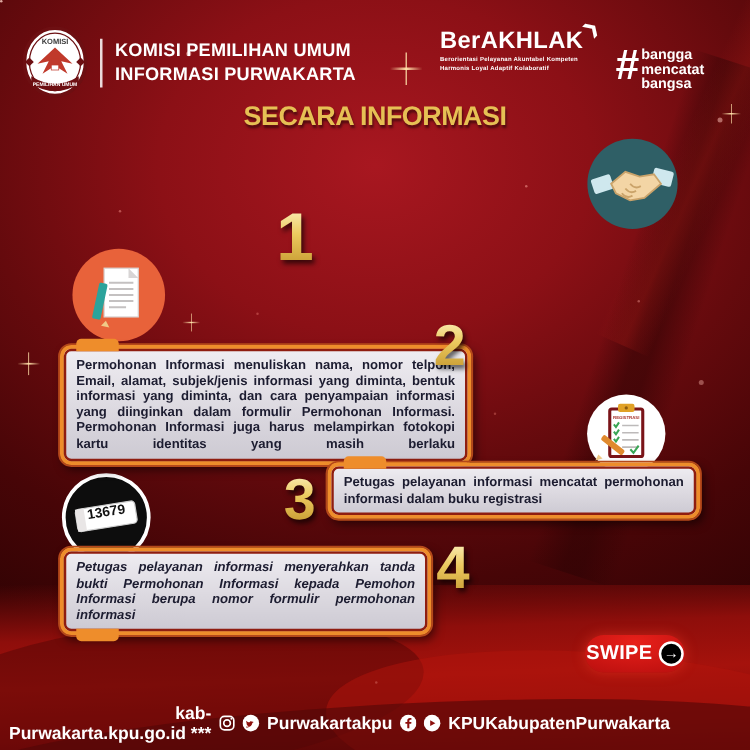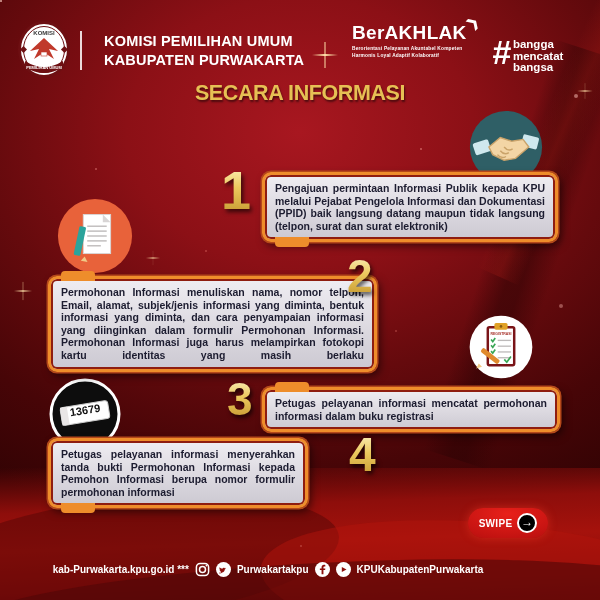--- a/index.html
+++ b/index.html
@@ -29,21 +29,21 @@
       510px 240px 0 0 rgba(255,170,160,.4), 575px 95px 0 1px rgba(255,200,190,.5);}
   .glint{position:absolute;width:26px;height:26px;}
   .glint:before,.glint:after{content:"";position:absolute;background:linear-gradient(90deg,transparent,#ffdFA8,transparent);}
   .glint:before{left:0;top:12px;width:26px;height:2px;}
   .glint:after{left:12px;top:0;width:2px;height:26px;}
   .g1{left:312px;top:42px;}  .g2{left:10px;top:278px;transform:scale(.7);}
   .g3{left:572px;top:78px;transform:scale(.6);} .g4{left:140px;top:245px;transform:scale(.55);}
   
   .logo{position:absolute;left:18px;top:21px;width:52px;height:57px;}
   .hdr-divider{position:absolute;left:80px;top:31px;width:2px;height:39px;background:rgba(255,255,255,.85);}
-  .org{position:absolute;left:92px;top:32px;color:#fff;font-weight:700;font-size:14.5px;line-height:1.28;letter-spacing:.2px;margin-left:12px;}
+  .org{position:absolute;left:92px;top:32px;color:#fff;font-weight:700;font-size:14.5px;line-height:1.28;letter-spacing:.2px;}
   .berakhlak{position:absolute;left:352px;top:22px;width:142px;text-align:left;color:#fff;}
   .ba-word{font-size:19px;font-weight:800;letter-spacing:.3px;position:relative;display:inline-block;}
   .ba-chevron{position:absolute;right:-12px;top:-7px;font-size:13px;font-weight:800;transform:rotate(-45deg);color:#fff;}
   .ba-tagline{font-size:4.8px;font-weight:700;line-height:1.5;letter-spacing:.2px;margin-top:1px;}
   .hashtag{position:absolute;left:492px;top:36px;color:#fff;display:flex;align-items:flex-start;}
   .hash-symbol{font-size:34px;font-weight:800;font-style:italic;line-height:.95;margin-right:2px;}
   .hash-words{font-size:11.5px;font-weight:700;line-height:1.02;padding-top:3px;}
   
   .title{position:absolute;left:0;top:82px;width:600px;text-align:center;color:#e6c054;
       font-weight:800;font-size:21.5px;line-height:1.1;letter-spacing:-.4px;
@@ -61,39 +61,39 @@
   .step-num{position:absolute;font-weight:800;z-index:6;
       background:linear-gradient(180deg,#fdf4c6 0%,#ecc95e 45%,#c2952c 100%);
       -webkit-background-clip:text;background-clip:text;color:transparent;
       filter:drop-shadow(2px 3px 2px rgba(0,0,0,.65));line-height:1;}
   .num1{left:221px;top:163px;font-size:54px;}
   .num2{left:347px;top:253px;font-size:46px;}
   .num3{left:227px;top:376px;font-size:46px;}
   .num4{left:349px;top:431px;font-size:48px;}
   .box1{left:262px;top:172px;width:296px;}
   .box2{left:48px;top:276px;width:329px;}
-  .box3{left:262px;top:387px;width:298px;}
-  .box4{left:48px;top:438px;width:260px;}
+  .box3{left:262px;top:370px;width:298px;}
+  .box4{left:48px;top:438px;width:297px;font-style:italic;}
   .step-icon{position:absolute;z-index:2;}
   .icon1{left:468px;top:109px;width:76px;height:76px;}
   .icon2{left:56px;top:197px;width:78px;height:78px;}
   .icon3{left:468px;top:314px;width:66px;height:66px;}
   .icon4{left:49px;top:378px;width:72px;height:72px;}
   .ticket-num{position:absolute;left:8px;top:26px;width:56px;text-align:center;color:#111;
       font-weight:800;font-size:11px;transform:rotate(-9deg);z-index:3;}
   
   .swipe{position:absolute;left:468px;top:508px;width:80px;height:30px;border-radius:16px;
       background:radial-gradient(120% 140% at 50% 20%,#e8201a 0%,#c41311 55%,#9c0d0c 100%);
       box-shadow:0 0 10px rgba(255,60,40,.45);display:flex;align-items:center;justify-content:center;gap:5px;z-index:6;}
-  .swipe-label{color:#fff;font-weight:800;font-size:10px;letter-spacing:.3px;}
+  .swipe-label{color:#fff;font-weight:800;font-size:16px;letter-spacing:.3px;}
   .swipe-arrow{width:20px;height:20px;border-radius:50%;background:#000;border:2px solid #fff;box-sizing:border-box;
       color:#fff;font-weight:800;font-size:12px;line-height:15px;text-align:center;}
   
   .footer{position:absolute;left:0;top:562px;width:536px;display:flex;align-items:center;justify-content:center;
-      gap:6px;color:#fff;font-size:10px;font-weight:600;z-index:6;}
+      gap:6px;color:#fff;font-size:14px;font-weight:600;z-index:6;text-align:right;}
   .soc{width:15px;height:15px;display:inline-block;}
 </style>
 </head>
 <body>
 
 <div class="canvas">
 
   <div class="ribbon r1"></div>
   <div class="ribbon r2"></div>
   <div class="bottom-waves">
@@ -115,21 +115,21 @@
     <rect x="23" y="26" width="6" height="5" fill="#c0392b"></rect>
     <rect x="23" y="31" width="6" height="4" fill="#ffffff" stroke="#c0392b" stroke-width=".6"></rect>
     <rect x="3" y="26" width="5" height="5" transform="rotate(45 5.5 28.5)" fill="#6d0f12"></rect>
     <rect x="44" y="26" width="5" height="5" transform="rotate(45 46.5 28.5)" fill="#6d0f12"></rect>
     <path d="M7 40 Q26 52 45 40 L45 46 Q26 58 7 46 Z" fill="#6d0f12"></path>
     <text x="26" y="47.5" text-anchor="middle" font-size="4" font-weight="bold" fill="#ffffff">PEMILIHAN UMUM</text>
   </svg>
   <div class="hdr-divider"></div>
   <div class="org">
     <div>KOMISI PEMILIHAN UMUM</div>
-    <div>KABUPATEN PURWAKARTA</div>
+    <div>INFORMASI PURWAKARTA</div>
   </div>
 
   <div class="berakhlak">
     <span class="ba-word"><span>BerAKHLAK</span><span class="ba-chevron">❯</span></span>
     <div class="ba-tagline">
       <div>Berorientasi Pelayanan Akuntabel Kompeten</div>
       <div>Harmonis Loyal Adaptif Kolaboratif</div>
     </div>
   </div>
   <div class="hashtag">
@@ -146,21 +146,20 @@
   </div>
 
   <svg class="step-icon icon1" viewBox="0 0 80 80">
     <circle cx="40" cy="40" r="38" fill="#2f5f66"></circle>
     <rect x="6" y="34" width="17" height="13" rx="2" transform="rotate(-18 14 40)" fill="#cfe8ee"></rect>
     <rect x="57" y="28" width="17" height="13" rx="2" transform="rotate(14 65 34)" fill="#cfe8ee"></rect>
     <path d="M22 40 L34 30 L46 34 L58 32 L64 40 L50 52 L38 54 L26 48 Z" fill="#f3d5a5" stroke="#caa36a" stroke-width="1.5"></path>
     <path d="M34 44 q4 5 9 2 M31 48 q4 5 9 2 M38 40 q4 5 9 2" stroke="#caa36a" stroke-width="1.5" fill="none"></path>
   </svg>
   <div class="step-num num1">1</div>
-  <div class="step-box box1 tab-bottom">Pengajuan permintaan Informasi Publik kepada KPU melalui Pejabat Pengelola Informasi dan Dokumentasi (PPID) baik langsung datang maupun tidak langsung (telpon, surat dan surat elektronik)</div>
 
   <svg class="step-icon icon2" viewBox="0 0 80 80">
     <circle cx="40" cy="40" r="38" fill="#e8623a"></circle>
     <rect x="28" y="18" width="28" height="40" fill="#ffffff" stroke="#d8d5d5" stroke-width="1"></rect>
     <path d="M48 18 L56 26 L48 26 Z" fill="#d8d5d5"></path>
     <g stroke="#c4c1c1" stroke-width="1.6">
       <line x1="32" y1="30" x2="52" y2="30"></line>
         <line x1="32" y1="35" x2="52" y2="35"></line>
       <line x1="32" y1="40" x2="52" y2="40"></line>
         <line x1="32" y1="45" x2="52" y2="45"></line>

